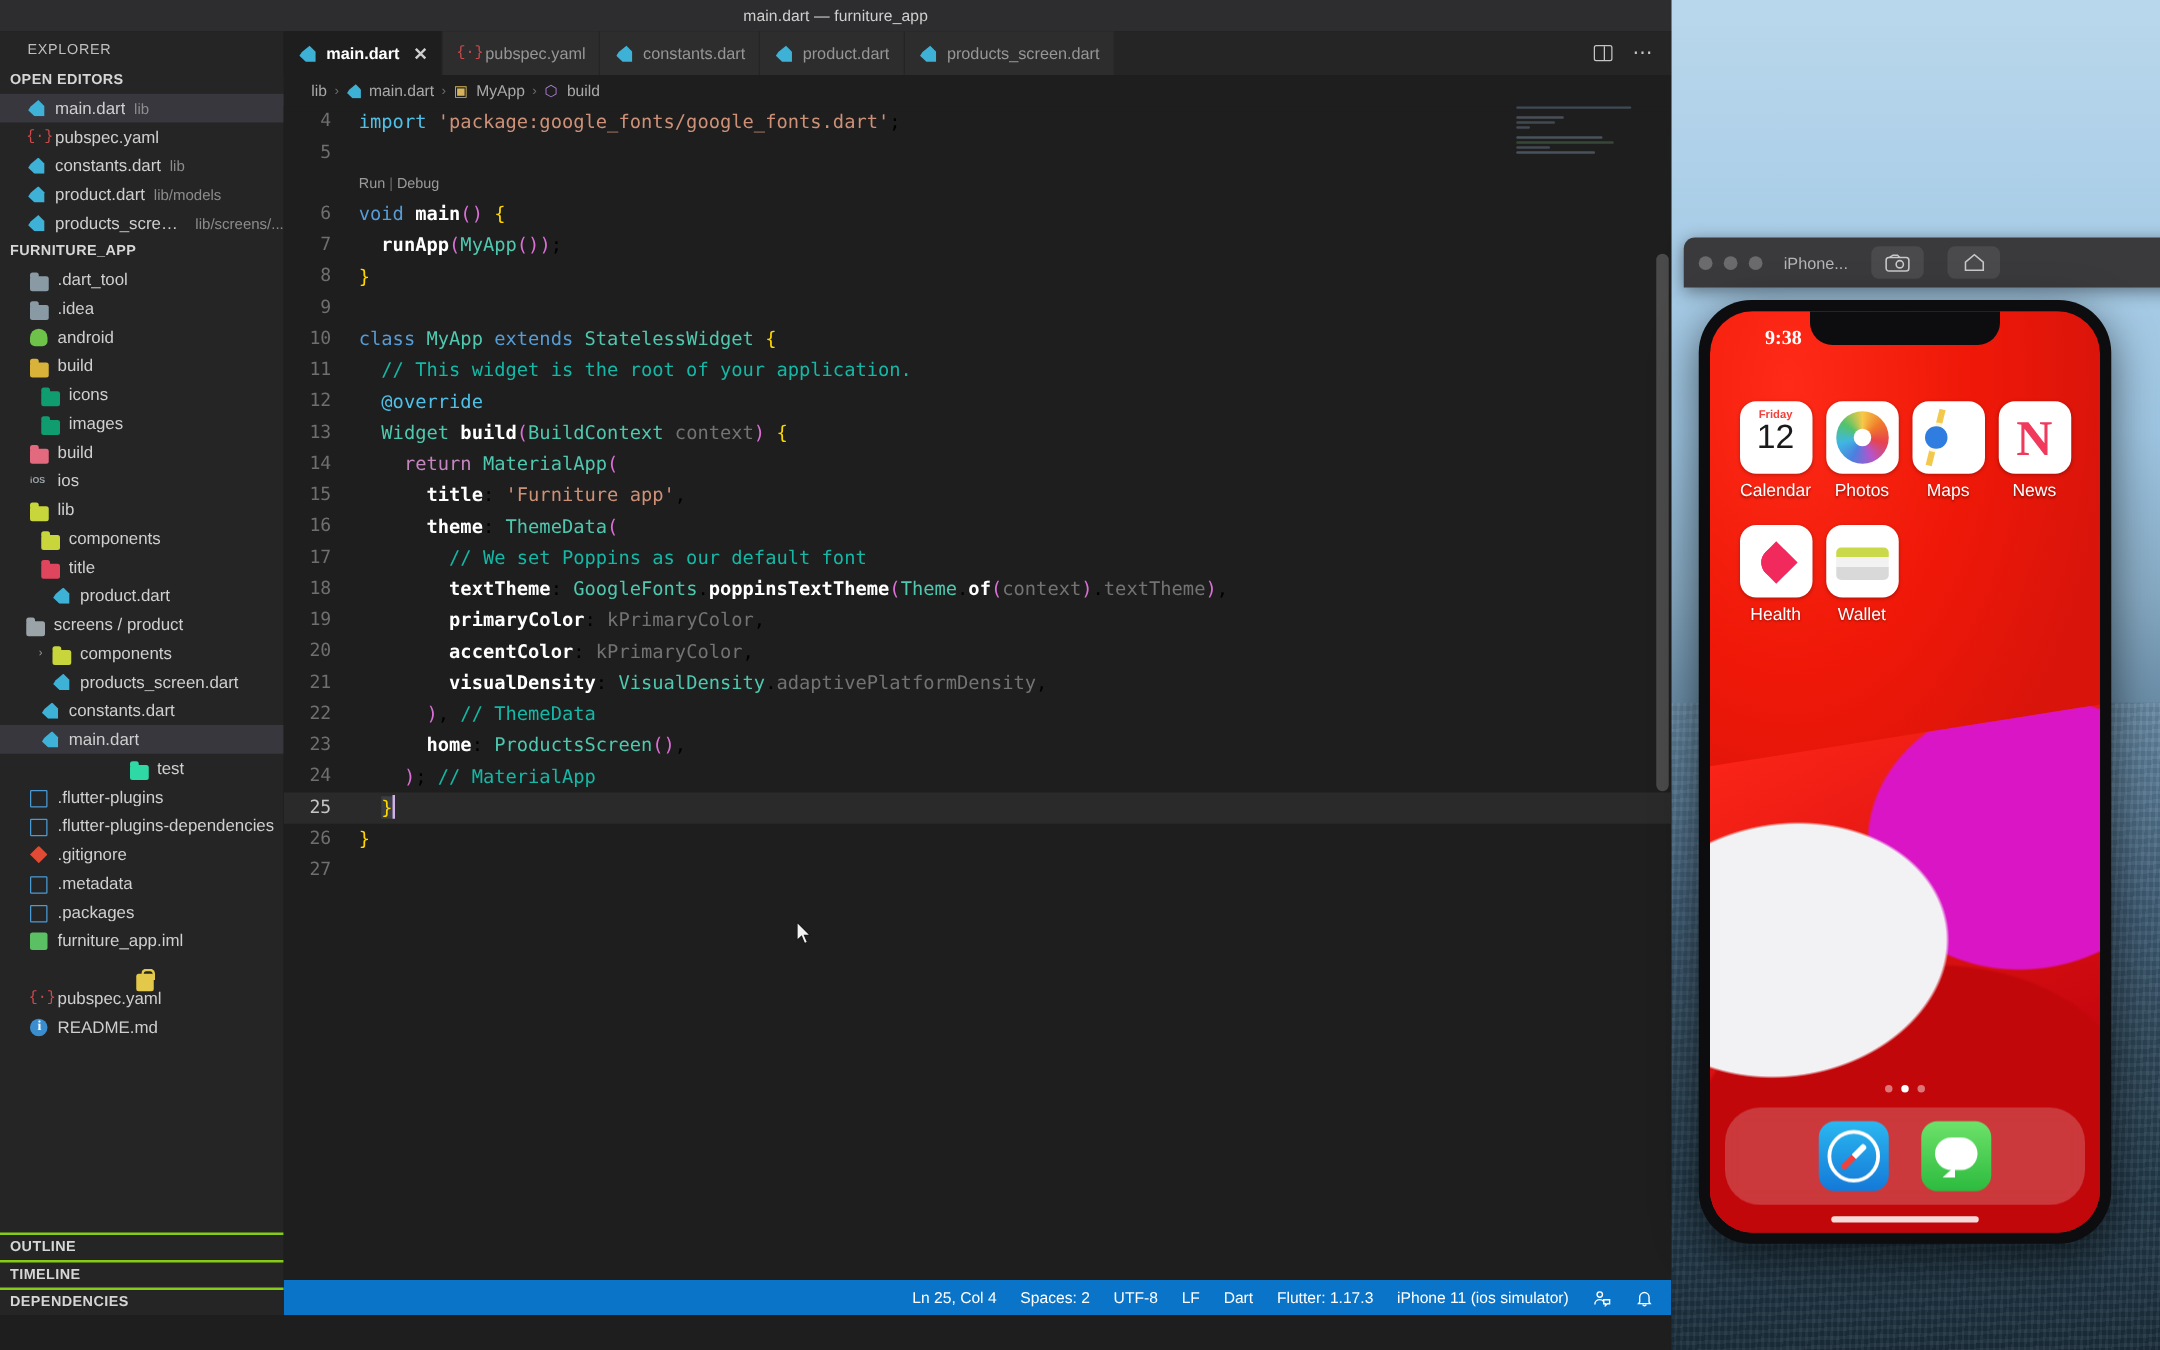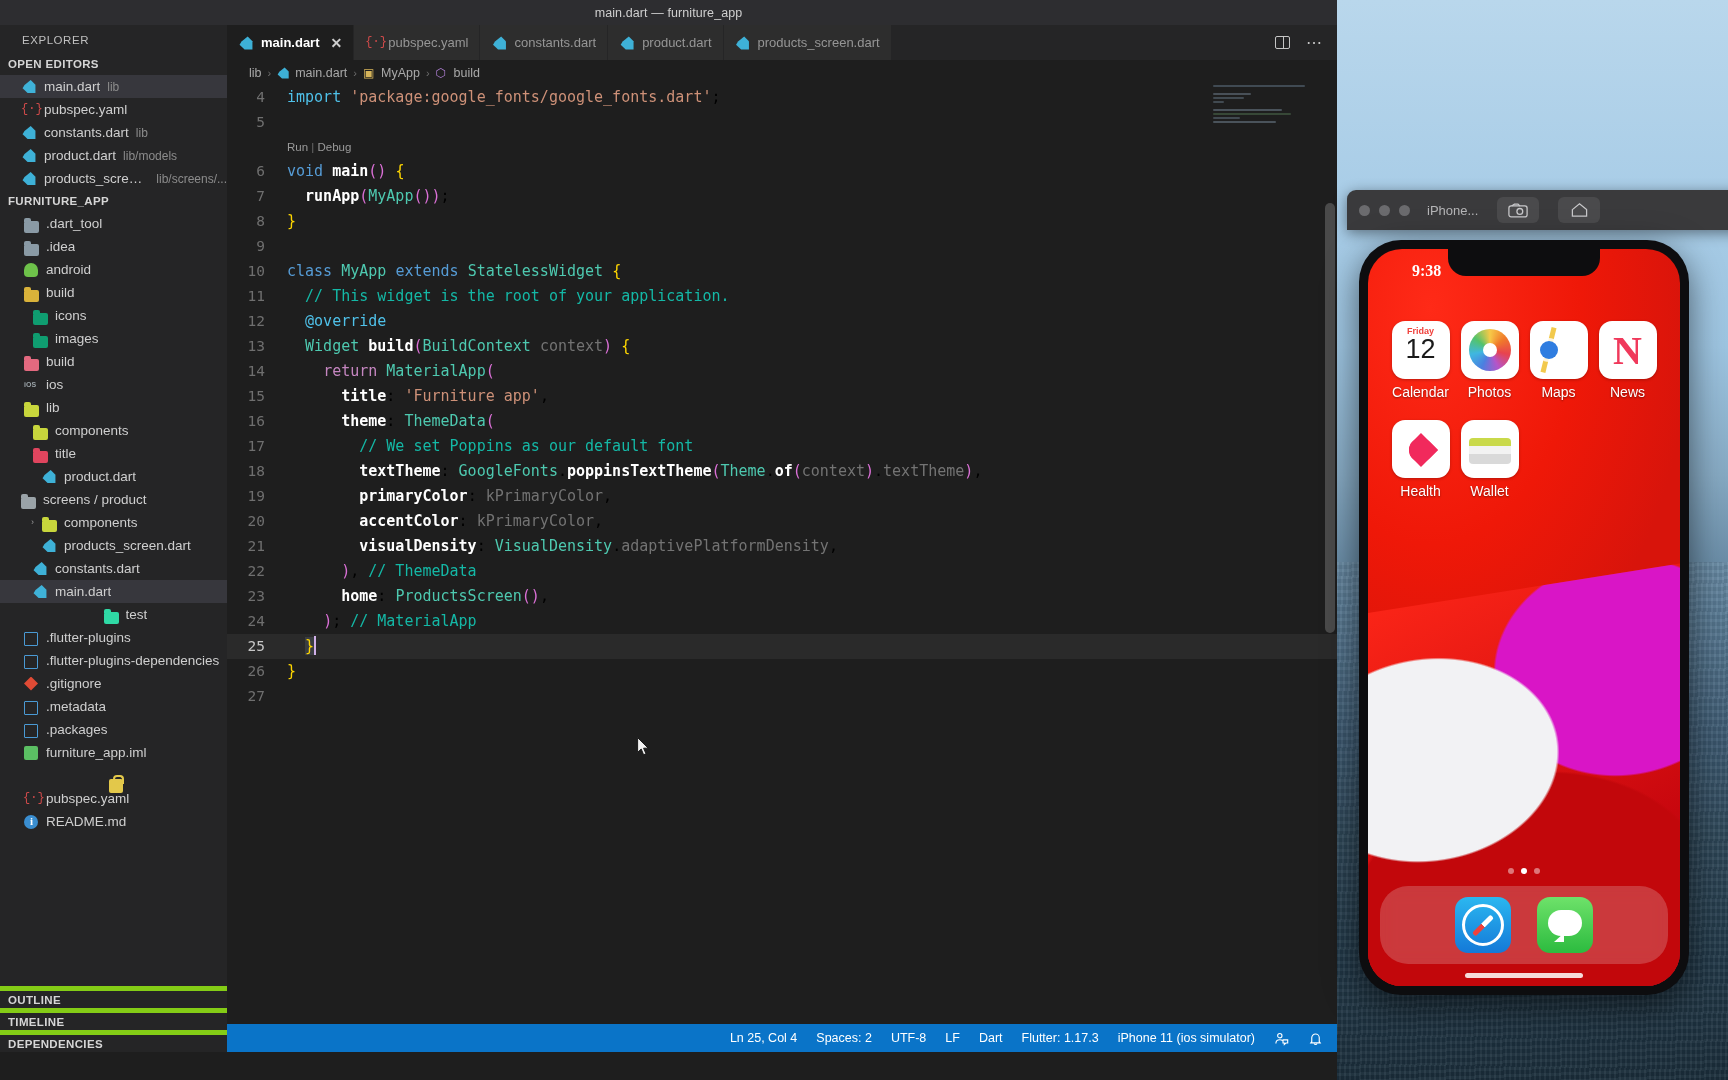--- a/index.html
+++ b/index.html
@@ -87,21 +87,21 @@
   .ic-ios::before{content:"iOS";color:#9aa3a8;font-size:7px;font-weight:700;position:absolute;top:4px;left:0;}
   .ic-file{width:12px;height:14px;border:1.5px solid #4a9ad4;border-radius:1px;margin-top:1px;}
   .ic-git{background:#e04b35;clip-path:polygon(50% 0,100% 50%,50% 100%,0 50%);}
   .ic-iml{background:#5bbf63;border-radius:2px;}
   .ic-lock{background:#e3c84a;border-radius:2px;height:12px;margin-top:3px;}
   .ic-lock::before{content:"";position:absolute;left:4px;top:-4px;width:7px;height:7px;border:2px solid #e3c84a;border-bottom:none;border-radius:4px 4px 0 0;}
   .ic-md{background:#3a8ed0;border-radius:50%;}
   .ic-md::after{content:"i";position:absolute;left:6px;top:0;color:#fff;font-size:11px;font-weight:700;font-family:"Liberation Serif",serif;}
 
   .sb-bottom { position:absolute; left:0; right:0; bottom:0; }
-  .sb-bottom .section-head { border-top:5px solid #84cc16; }
+  .sb-bottom .section-head { border-top:2px solid #84cc16; }
 
   
   .editor { flex: 1 1 auto; display: flex; flex-direction: column; background:#1e1e1e; min-width:0; }
 
   
   .tabs { height: 35px; background:#252526; display:flex; align-items:stretch; position:relative; }
   .tab {
     display:flex; align-items:center; gap:7px; padding:0 11px 0 12px;
     font-size:13px; color:#969696; background:#2d2d2d;
     border-right:1px solid #252526; white-space:nowrap; max-width:210px;

